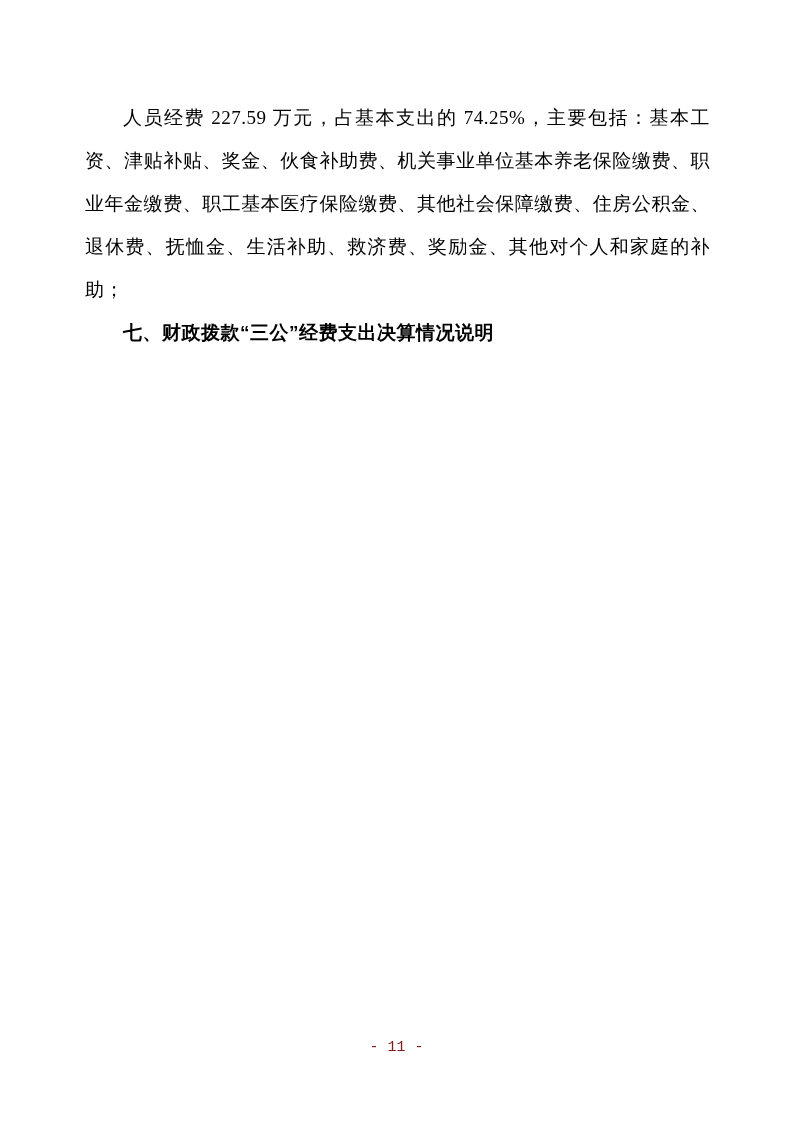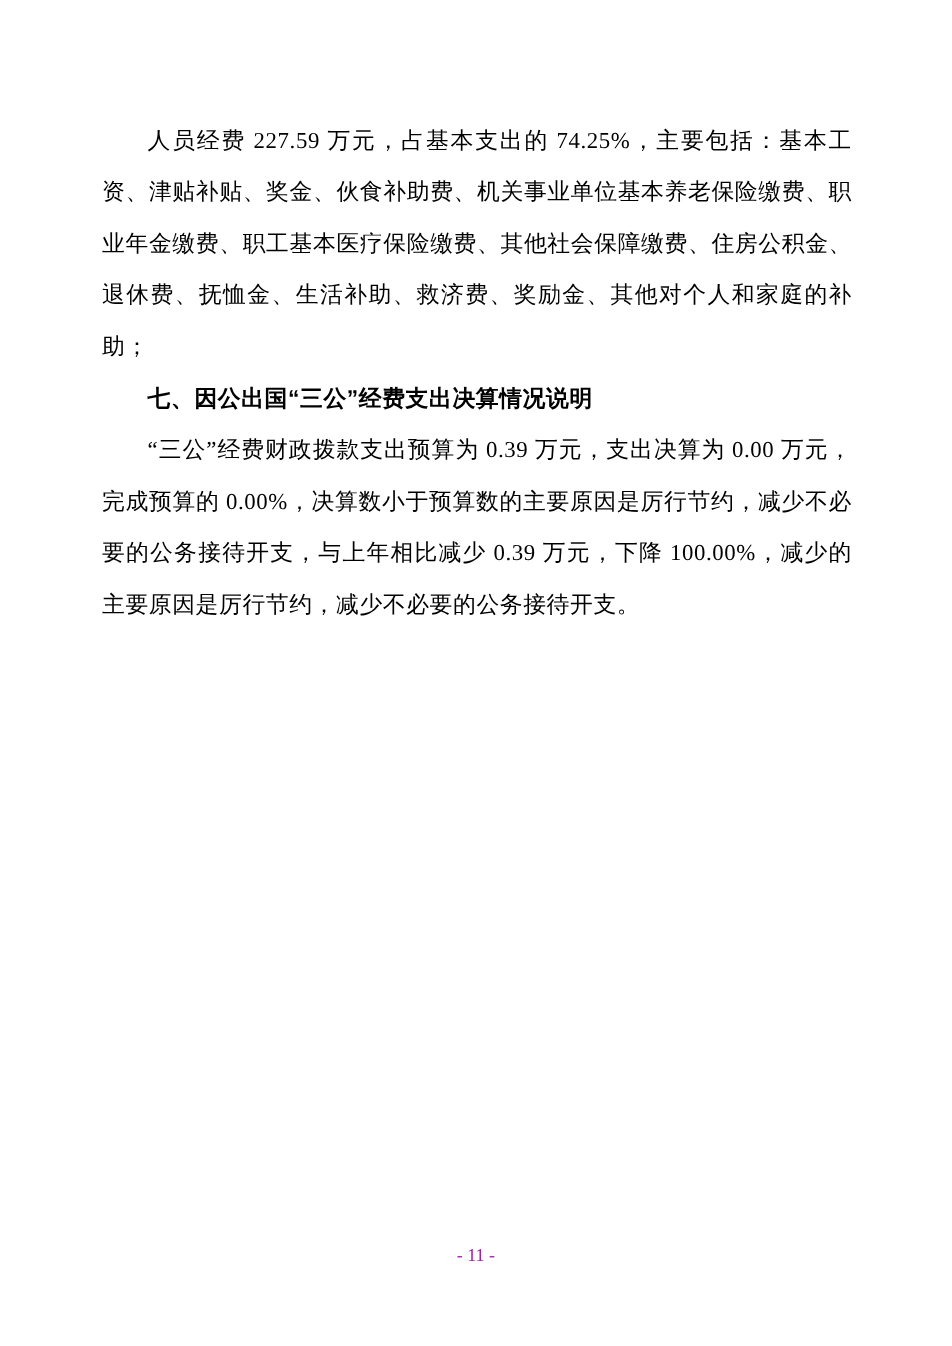--- a/index.html
+++ b/index.html
@@ -41,27 +41,26 @@
     text-indent: 2em;
     letter-spacing: 0.5px;
   }
   .page-footer {
     position: absolute;
     bottom: 66px;
     left: 0;
     right: 0;
     text-align: center;
     font-size: 15px;
-    font-family: Liberation Serif, serif;
-    color: #a21caf;
+    font-family: Liberation Mono, monospace;
+    color: #7f1d1d;
   }
 </style>
 </head>
 <body>
 
 <div class="page">
   <div class="content">
     <p class="para">人员经费 227.59 万元，占基本支出的 74.25%，主要包括：基本工资、津贴补贴、奖金、伙食补助费、机关事业单位基本养老保险缴费、职业年金缴费、职工基本医疗保险缴费、其他社会保障缴费、住房公积金、退休费、抚恤金、生活补助、救济费、奖励金、其他对个人和家庭的补助；</p>
-    <p class="heading1">七、因公出国“三公”经费支出决算情况说明</p>
-    <p class="para">“三公”经费财政拨款支出预算为 0.39 万元，支出决算为 0.00 万元，完成预算的 0.00%，决算数小于预算数的主要原因是厉行节约，减少不必要的公务接待开支，与上年相比减少 0.39 万元，下降 100.00%，减少的主要原因是厉行节约，减少不必要的公务接待开支。</p>
+    <p class="heading1">七、财政拨款“三公”经费支出决算情况说明</p>
   </div>
   <div class="page-footer">- 11 -</div>
 </div>
 
 </body></html>

